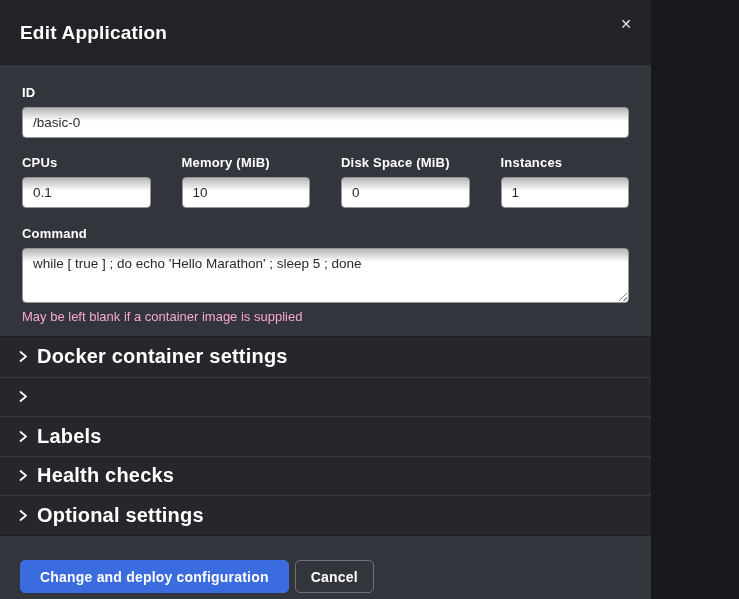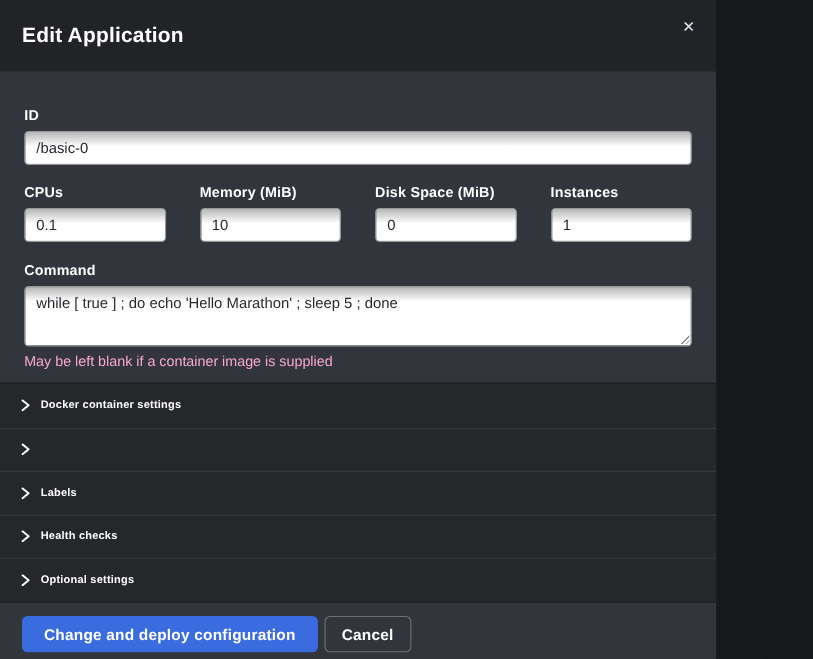--- a/index.html
+++ b/index.html
@@ -42,21 +42,20 @@
     width: 18px; height: 18px;
     line-height: 18px;
     text-align: center;
     cursor: pointer;
   }
   
   .modal-body {
     flex: 1 1 auto;
     background: #32353b;
     padding: 20px 22px 12px 22px;
-    margin-top: 12px;
   }
   .field-label {
     display: block;
     color: #ffffff;
     font-size: 13px;
     font-weight: 700;
     margin-bottom: 7px;
     letter-spacing: 0.2px;
   }
   .text-input, .text-area {
@@ -115,31 +114,31 @@
   }
   .acc-row + .acc-row { border-top: 1px solid #36393e; }
   .chev {
     width: 10px; height: 11px;
     margin-right: 9px;
     flex: 0 0 auto;
   }
   .chev svg { display: block; }
   .acc-label {
     color: #ffffff;
-    font-size: 10px;
+    font-size: 20px;
     font-weight: 700;
     letter-spacing: 0.2px;
   }
   
   .modal-footer {
     flex: 0 0 64px;
     background: #32353b;
     display: flex;
     align-items: flex-start;
-    padding: 12px 20px 0 20px;
+    padding: 24px 20px 0 20px;
     gap: 6px;
   }
   .btn {
     height: 33px;
     border-radius: 5px;
     font-family: "Liberation Sans", "DejaVu Sans", sans-serif;
     font-size: 14px;
     font-weight: 700;
     color: #ffffff;
     cursor: pointer;

